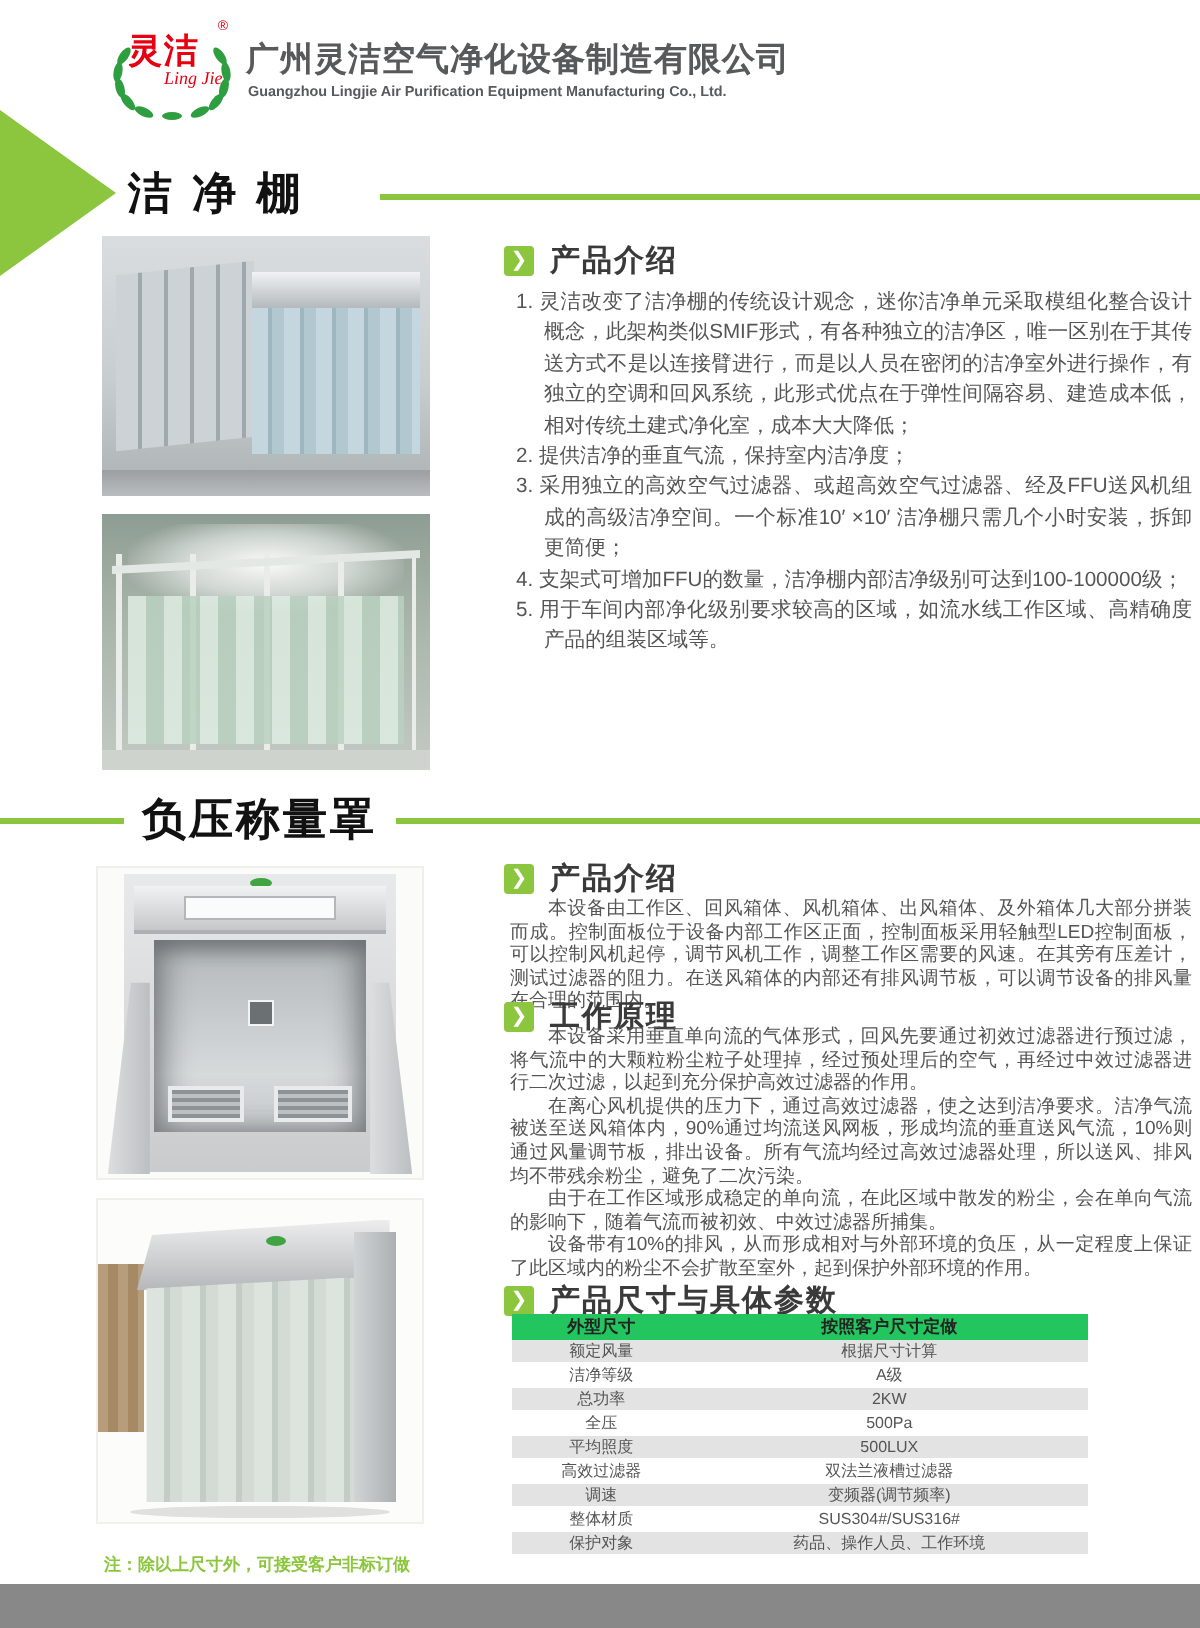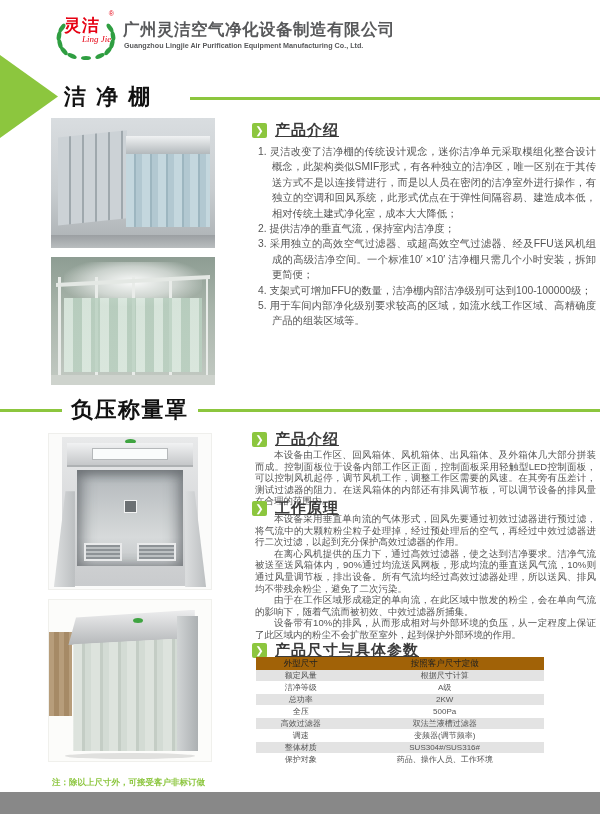--- a/index.html
+++ b/index.html
@@ -23,33 +23,33 @@
   .sec1-title { position:absolute; left:64px; top:82px; font-size:22px; font-weight:bold; color:#111; letter-spacing:2px; }
   .sec1-line  { position:absolute; left:190px; top:97px; width:410px; height:3px; background:#8cc63e; }
   .sec2-title { position:absolute; left:71px; top:395px; font-size:22px; font-weight:bold; color:#111; letter-spacing:1.5px; }
   .sec2-line-l{ position:absolute; left:0;  top:409px; width:62px;  height:3px; background:#8cc63e; }
   .sec2-line-r{ position:absolute; left:198px; top:409px; width:402px; height:3px; background:#8cc63e; }
 
   
   .sec-head { position:absolute; display:flex; align-items:center; }
   .chev { display:inline-block; width:15px; height:15px; background:#8cc63e; color:#fff; font-size:10px;
           line-height:15px; text-align:center; border-radius:2px; font-weight:bold; }
-  .sec-head-label { font-size:15px; font-weight:bold; color:#3a3a3a; margin-left:8px; letter-spacing:1px;text-decoration:underline; }
+  .sec-head-label { font-size:15px; font-weight:bold; color:#3a3a3a; margin-left:8px; letter-spacing:1px; }
 
   
   .intro-list { position:absolute; left:258px; top:144px; width:338px; font-size:10.3px; color:#555;
                 line-height:15.4px; text-align:justify; }
   .intro-item { padding-left:14px; text-indent:-14px; }
   .para-block { position:absolute; font-size:9.5px; color:#555; line-height:11.6px; text-align:justify; }
   .para-block p { text-indent:2em; }
 
   
   .spec-table { position:absolute; left:256px; top:657px; width:288px; border-collapse:collapse;
                 font-size:8px; color:#555; text-align:center; table-layout:fixed; }
-  .spec-table th { background:#a16207; color:#222; font-weight:normal; height:13px; font-size:8.5px; }
+  .spec-table th { background:#22c55e; color:#222; font-weight:bold; height:13px; font-size:8.5px; }
   .spec-table td { height:10px; border-bottom:1px solid #fff; }
   .spec-table tr:nth-child(even) td { background:#e3e3e3; }
   .col-label { width:31%; }
 
   .note { position:absolute; left:52px; top:777px; font-size:8.5px; color:#8cc63e;font-weight:bold; }
   .page-num { position:absolute; left:0; top:788px; width:586px; font-size:12px;
               color:#333; letter-spacing:2px;margin-top:36px; }
 
   
   .photo { position:absolute; overflow:hidden; }
@@ -238,20 +238,24 @@
     </tr>
     <tr>
       <td>总功率</td>
       <td>2KW</td>
     </tr>
     <tr>
       <td>全压</td>
       <td>500Pa</td>
     </tr>
     <tr>
+      <td>平均照度</td>
+      <td>500LUX</td>
+    </tr>
+    <tr>
       <td>高效过滤器</td>
       <td>双法兰液槽过滤器</td>
     </tr>
     <tr>
       <td>调速</td>
       <td>变频器(调节频率)</td>
     </tr>
     <tr>
       <td>整体材质</td>
       <td>SUS304#/SUS316#</td>

